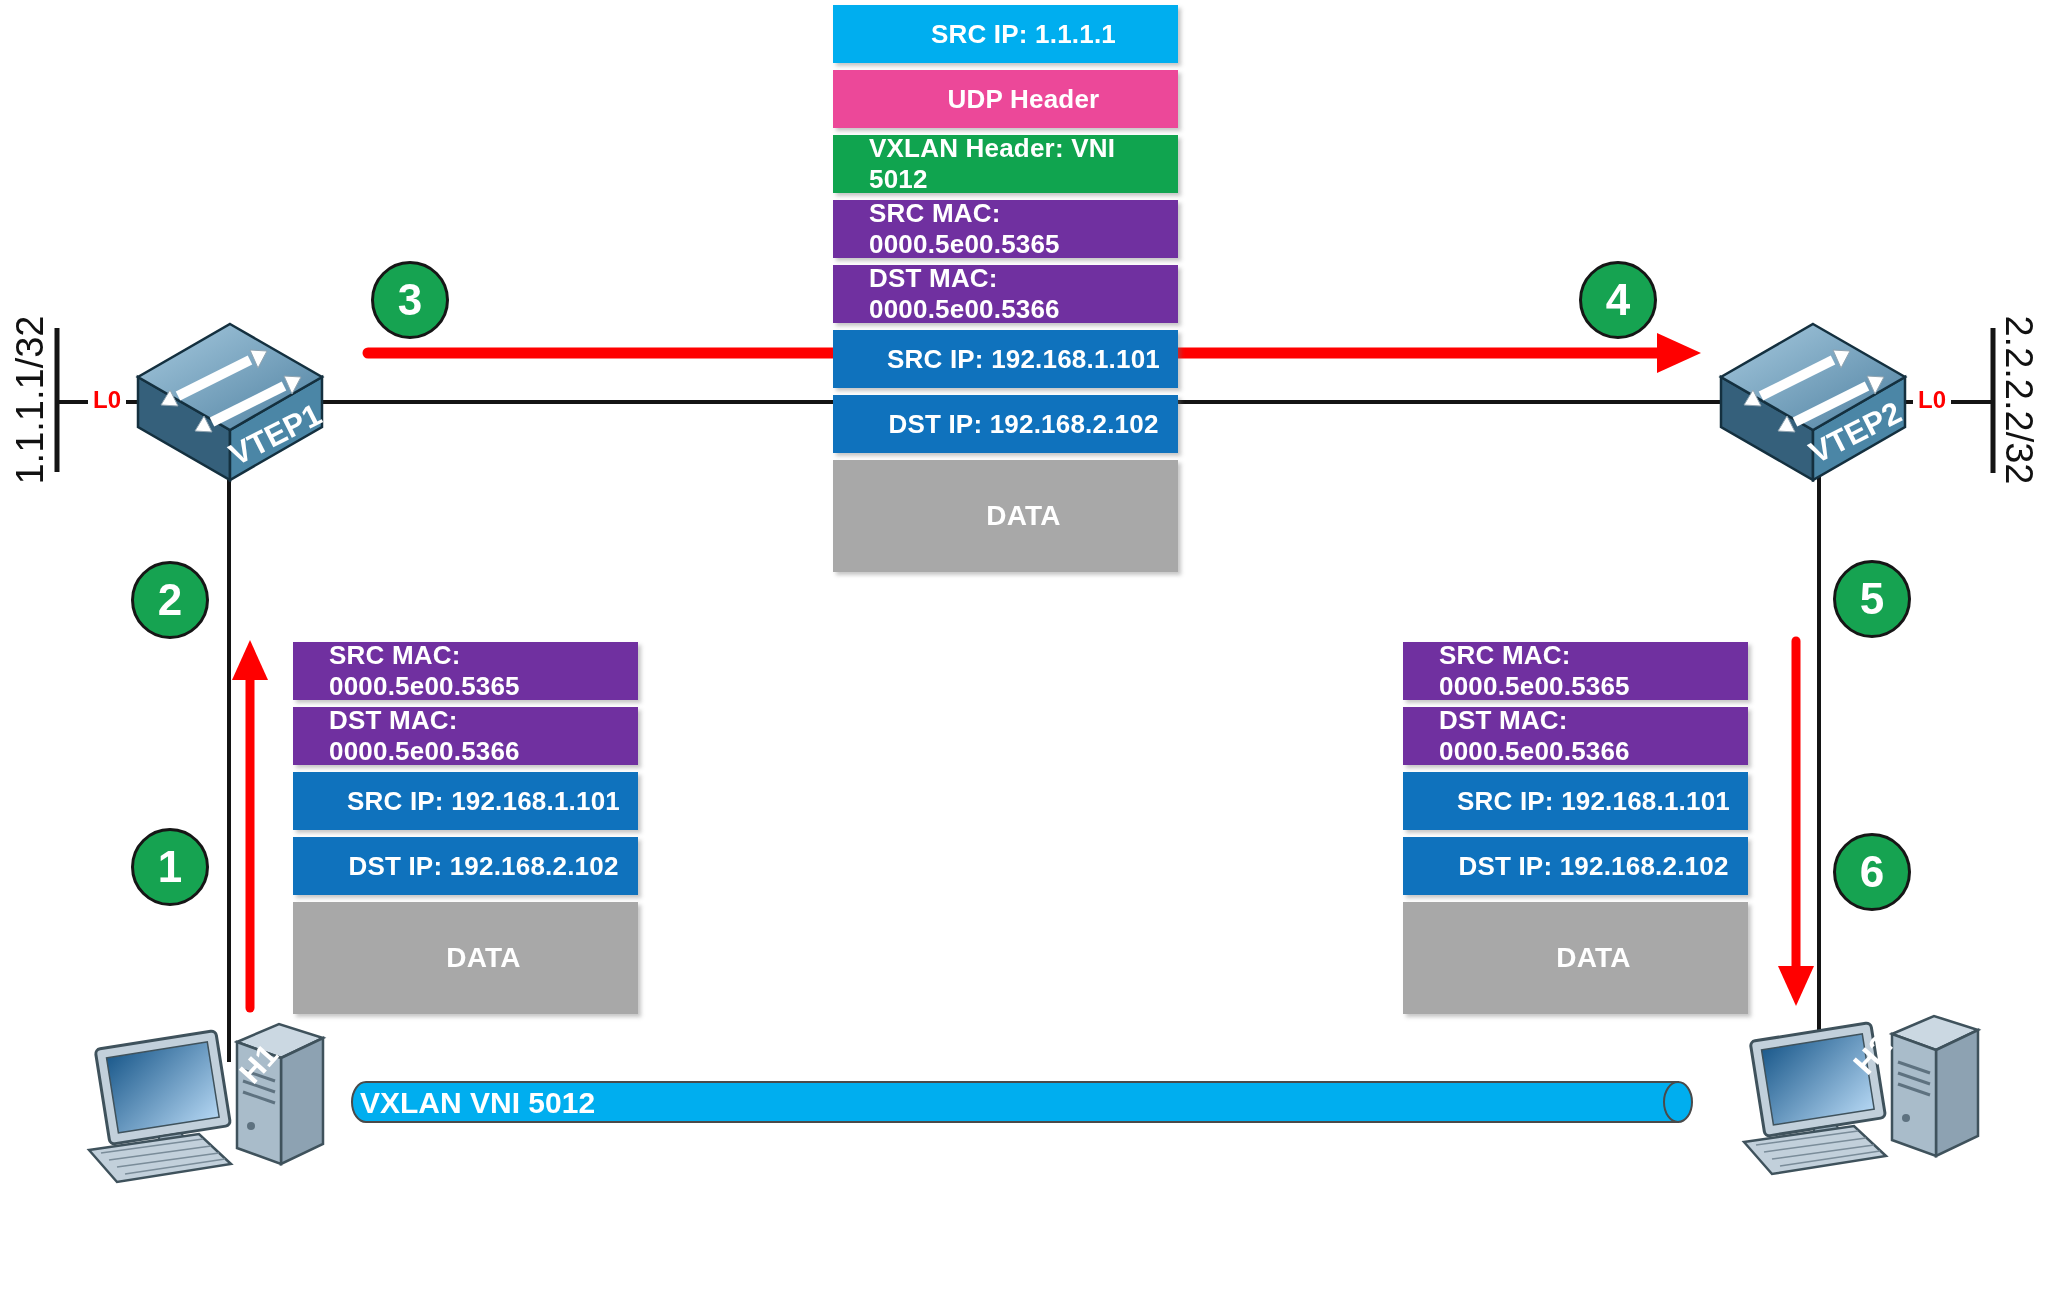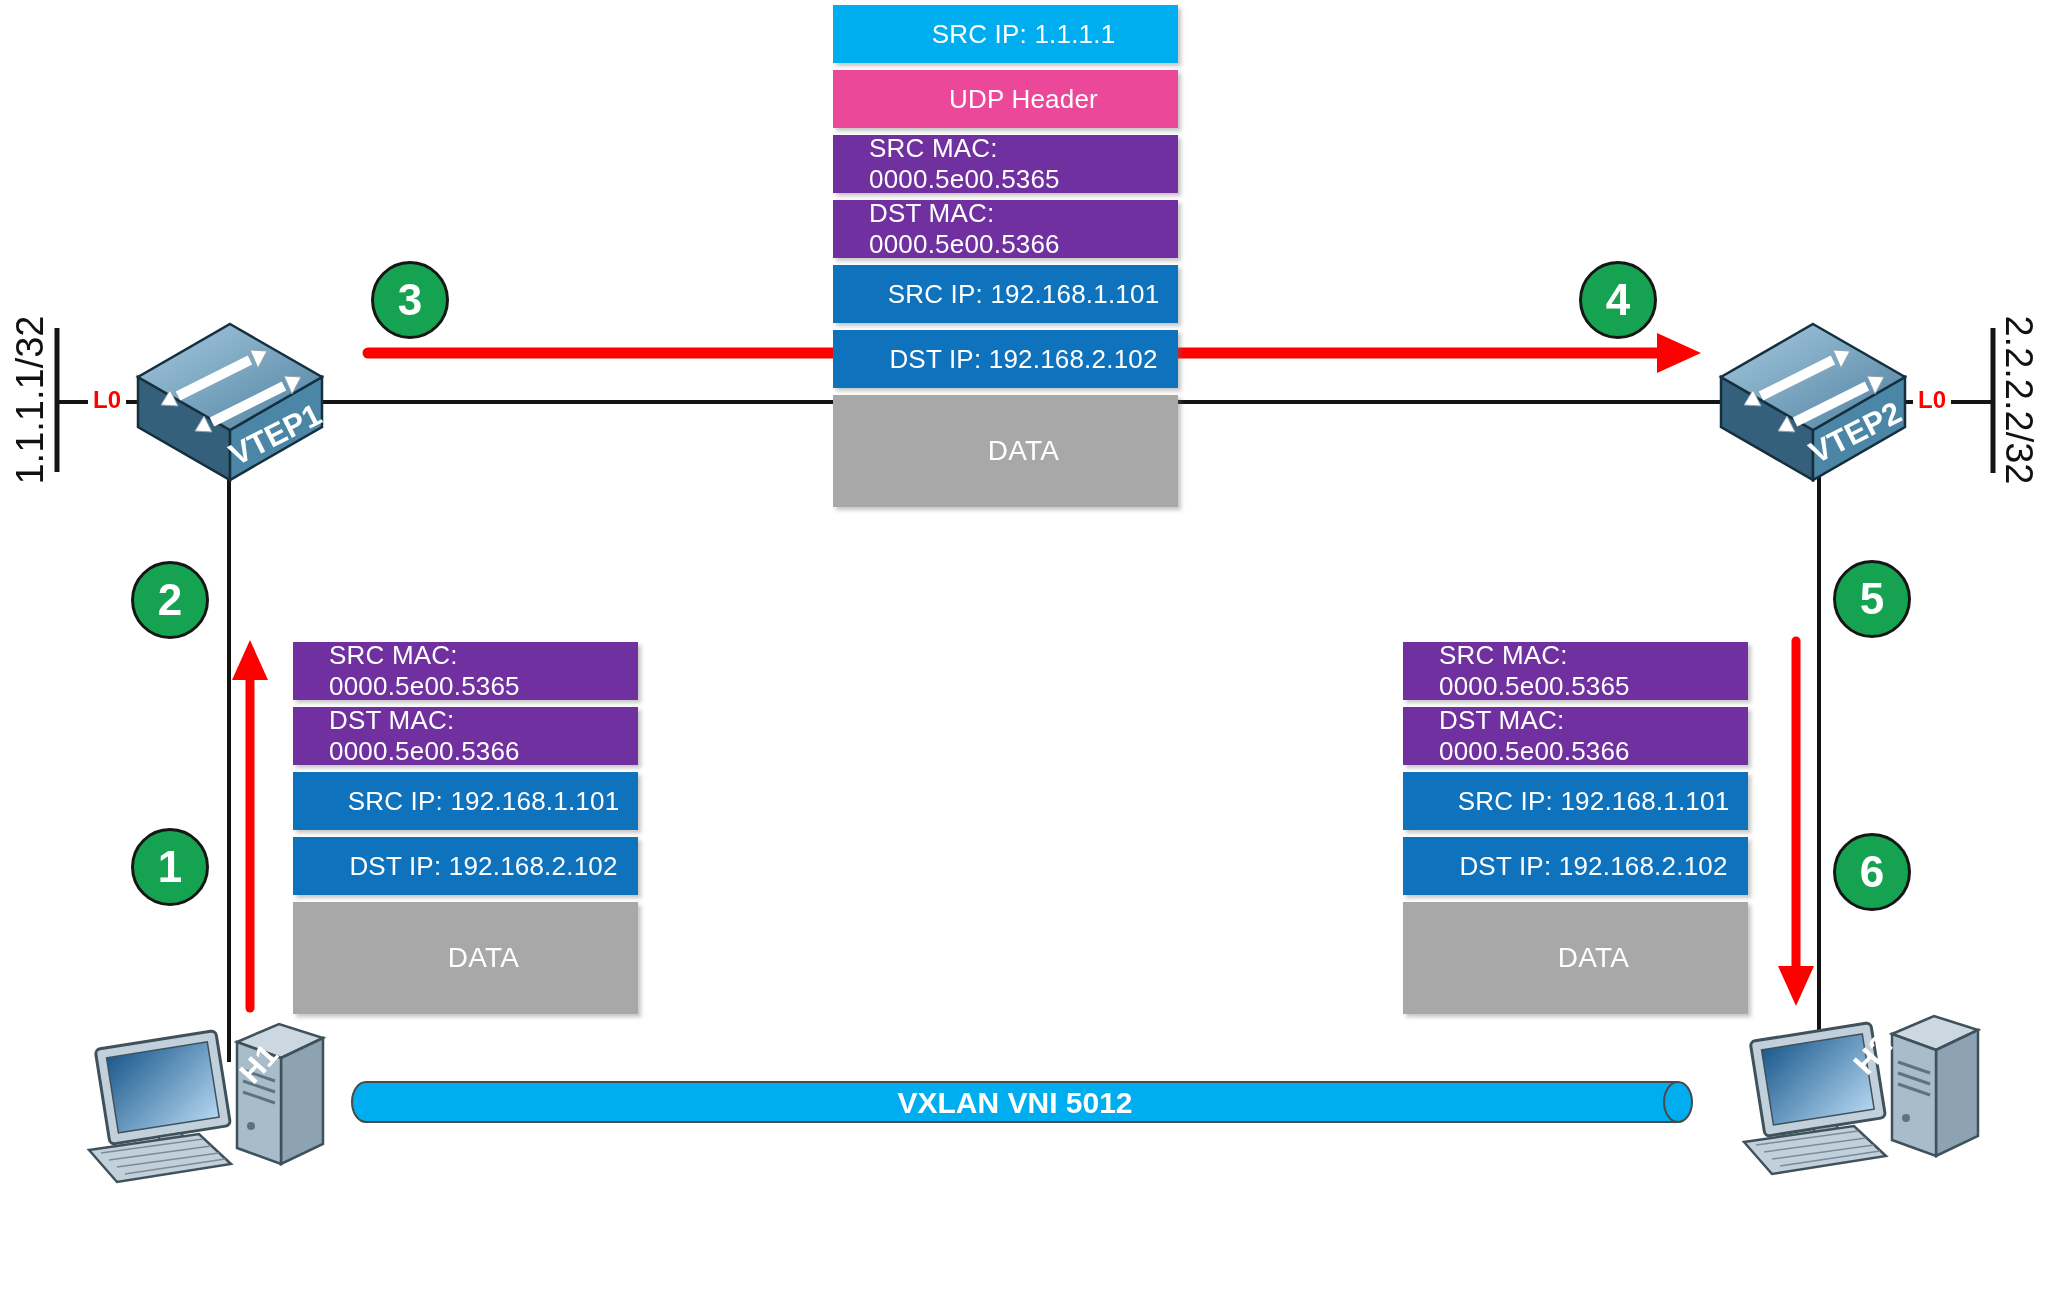--- a/index.html
+++ b/index.html
@@ -5,21 +5,21 @@
   html,body{margin:0;padding:0;background:#ffffff;}
   .canvas{
     position:relative;width:2048px;height:1295px;background:#ffffff;overflow:hidden;
     font-family:"Liberation Sans","DejaVu Sans",sans-serif;
   }
   svg.layer{position:absolute;left:0;top:0;}
   
   .stack{position:absolute;display:flex;flex-direction:column;gap:7px;}
   .pkt{
     height:58px;display:flex;align-items:center;justify-content:center;
-    color:#ffffff;font-size:26px;font-weight:400;letter-spacing:0.2px;
+    color:#ffffff;font-size:26px;font-weight:700;letter-spacing:0.2px;
     box-shadow:3px 3px 4px rgba(110,110,110,0.40);
     padding-left:36px;
   }
   .pkt-tall{height:112px;font-size:28px;}
   
   .step-circle{
     position:absolute;width:78px;height:78px;border-radius:50%;
     border:3px solid #161616;box-sizing:border-box;
     display:flex;align-items:center;justify-content:center;
     color:#ffffff;font-size:44px;font-weight:600;
@@ -34,21 +34,21 @@
   }
   .node-label{
     position:absolute;color:#ffffff;font-weight:600;text-align:center;
     transform-origin:center;
   }
   .host-caption{
     position:absolute;width:370px;text-align:center;color:#151515;
     font-size:35px;line-height:46px;white-space:pre;
   }
   .tunnel-label{
-    position:absolute;left:360px;top:1086px;width:1310px;text-align:center;
+    position:absolute;left:360px;top:1086px;width:1310px;
     color:#ffffff;font-size:30px;font-weight:600;
   }
 </style>
 </head>
 <body>
 
 <div class="canvas">
 
   <svg class="layer" width="2048" height="1295" viewBox="0 0 2048 1295">
     <defs>
@@ -126,20 +126,21 @@
 
     <use href="#switch-icon" xlink:href="#switch-icon" x="138" y="324"></use>
     <use href="#switch-icon" xlink:href="#switch-icon" x="1721" y="324"></use>
     <use href="#pc-icon" xlink:href="#pc-icon" x="85" y="1020"></use>
     <use href="#pc-icon" xlink:href="#pc-icon" x="1740" y="1012"></use>
   </svg>
 
   <div id="stack-outer" class="stack" style="left:833px;top:5px;width:345px;">
       <div class="pkt" style="background: rgb(0, 174, 239);">SRC IP: 1.1.1.1</div>
       <div class="pkt" style="background: #ec4899;">UDP Header</div>
+      <div class="pkt" style="background: rgb(16, 164, 79);">VXLAN Header: VNI 5012</div>
       <div class="pkt" style="background: rgb(112, 48, 160);">SRC MAC: 0000.5e00.5365</div>
       <div class="pkt" style="background: rgb(112, 48, 160);">DST MAC: 0000.5e00.5366</div>
       <div class="pkt" style="background: rgb(15, 114, 189);">SRC IP: 192.168.1.101</div>
       <div class="pkt" style="background: rgb(15, 114, 189);">DST IP: 192.168.2.102</div>
       <div class="pkt pkt-tall" style="background: rgb(168, 168, 168);">DATA</div>
     </div>
   <div id="stack-left" class="stack" style="left:293px;top:642px;width:345px;">
       <div class="pkt" style="background: rgb(112, 48, 160);">SRC MAC: 0000.5e00.5365</div>
       <div class="pkt" style="background: rgb(112, 48, 160);">DST MAC: 0000.5e00.5366</div>
       <div class="pkt" style="background: rgb(15, 114, 189);">SRC IP: 192.168.1.101</div>

